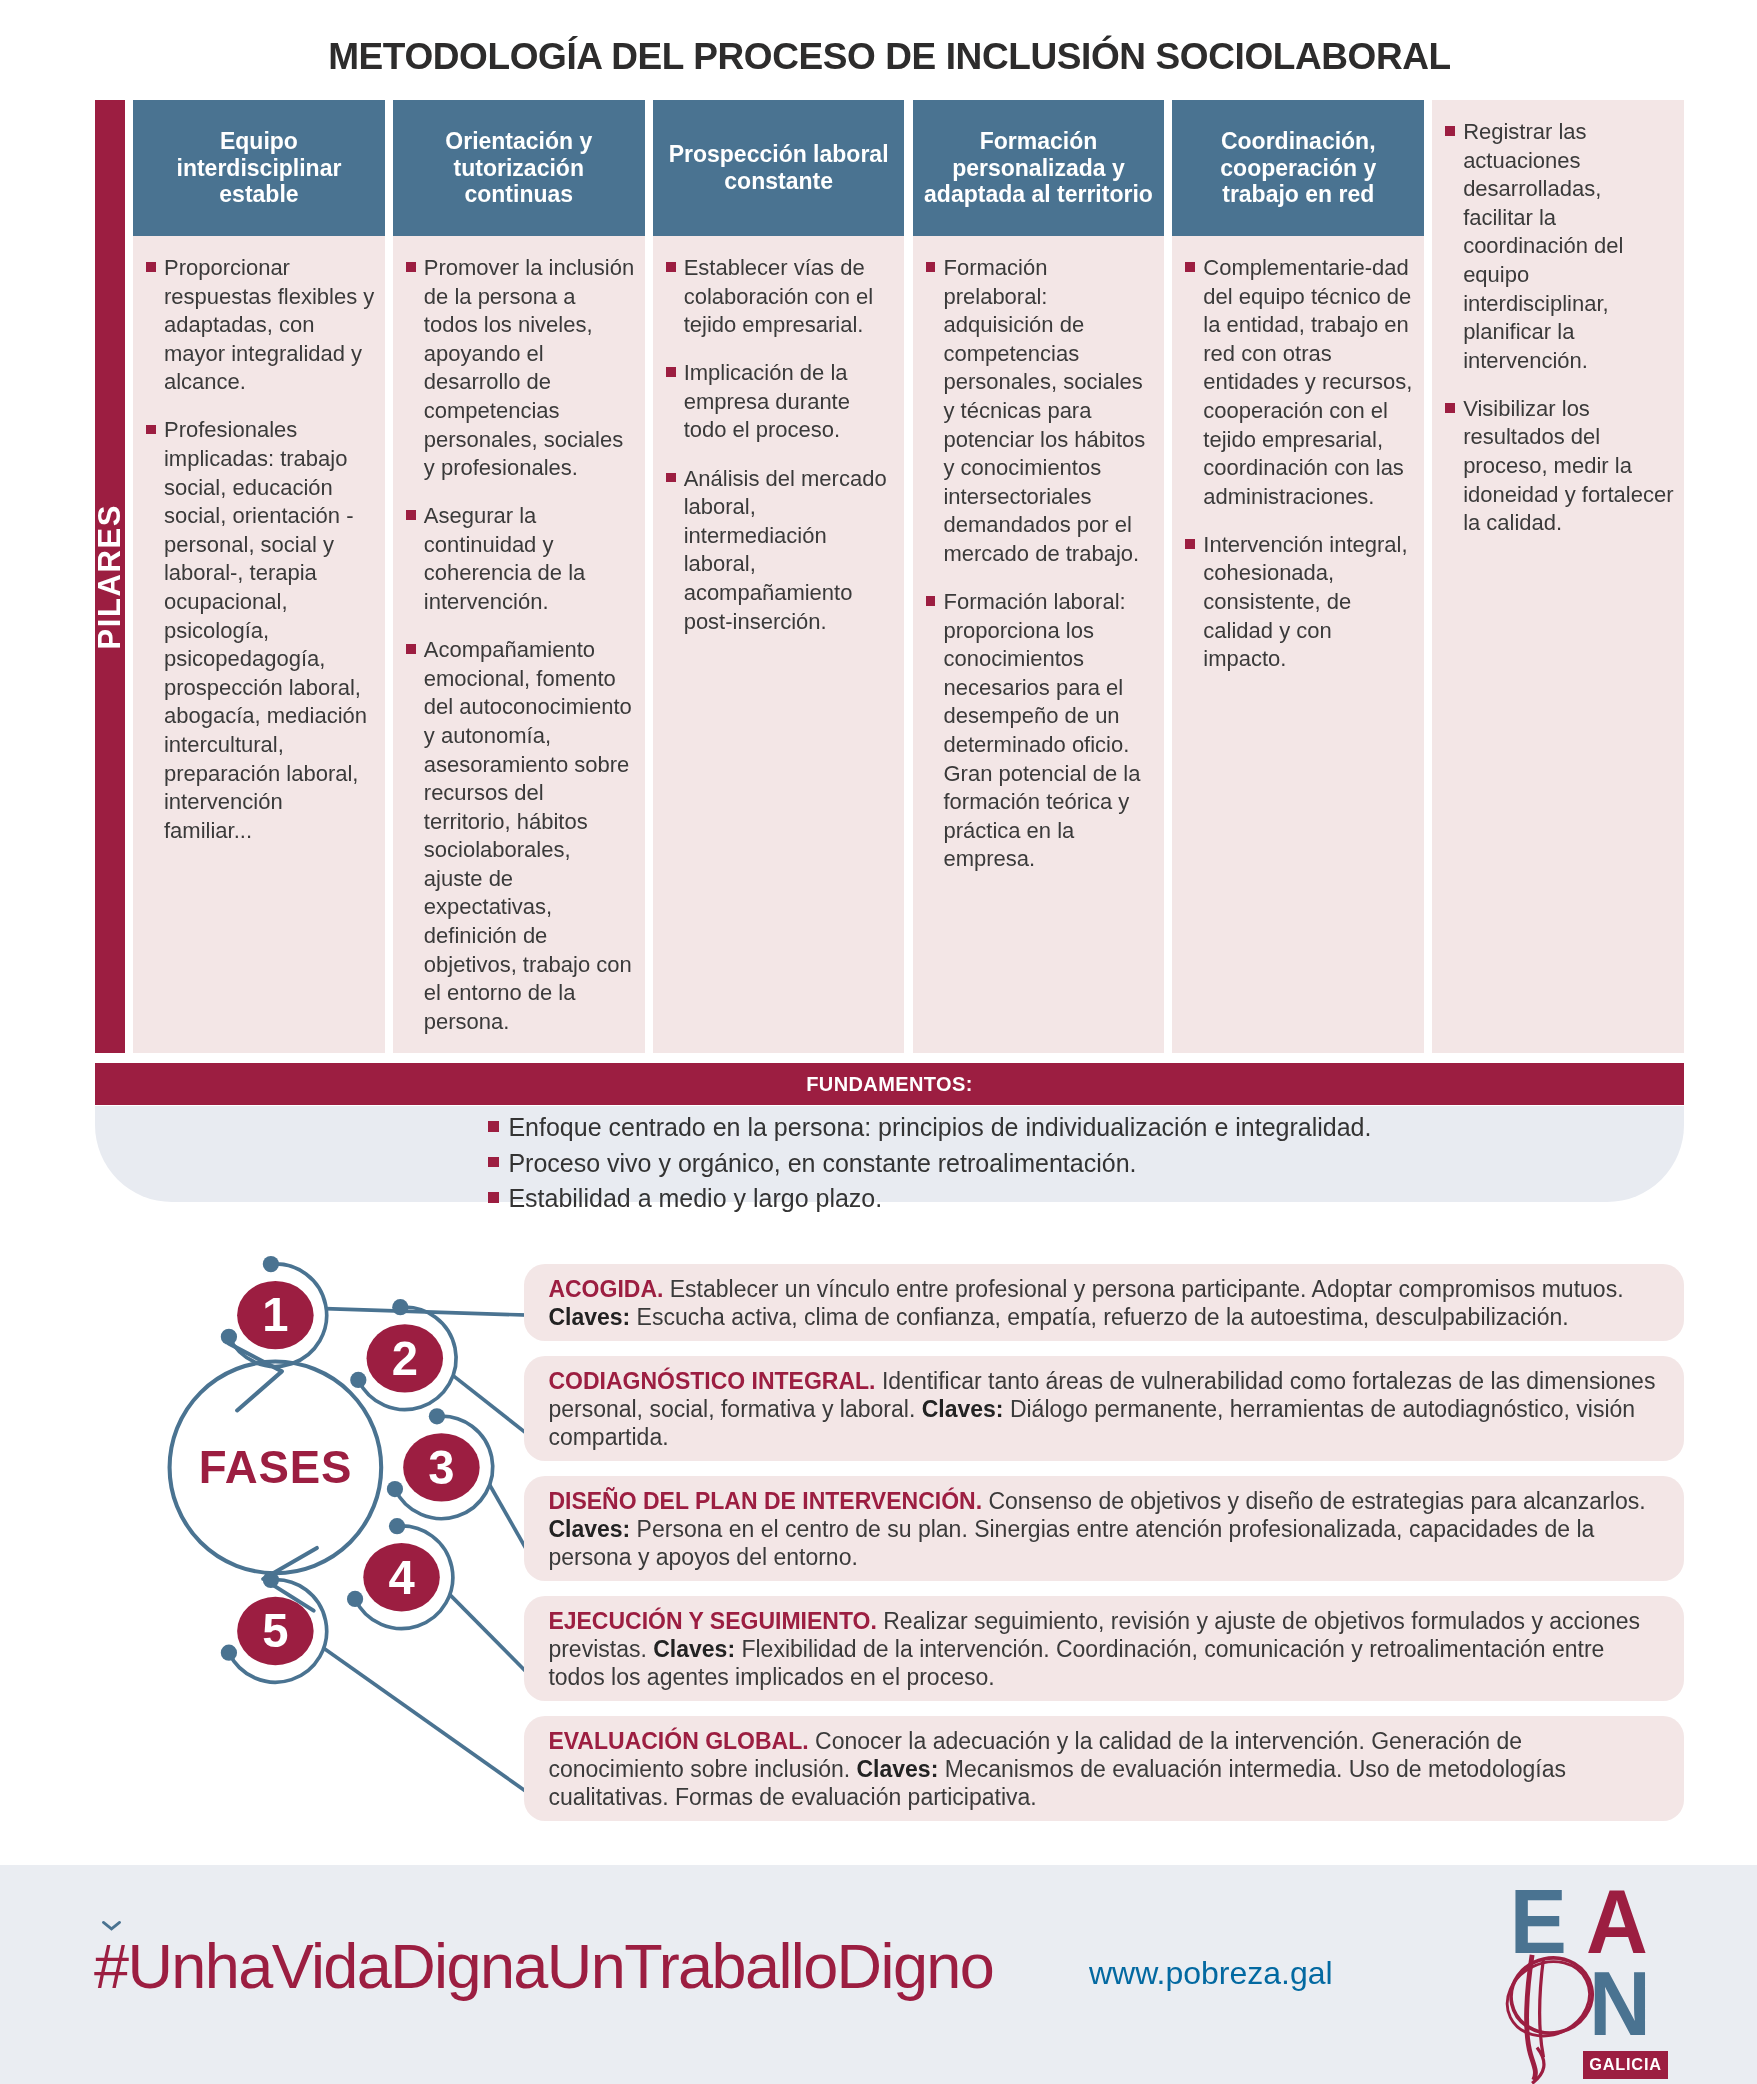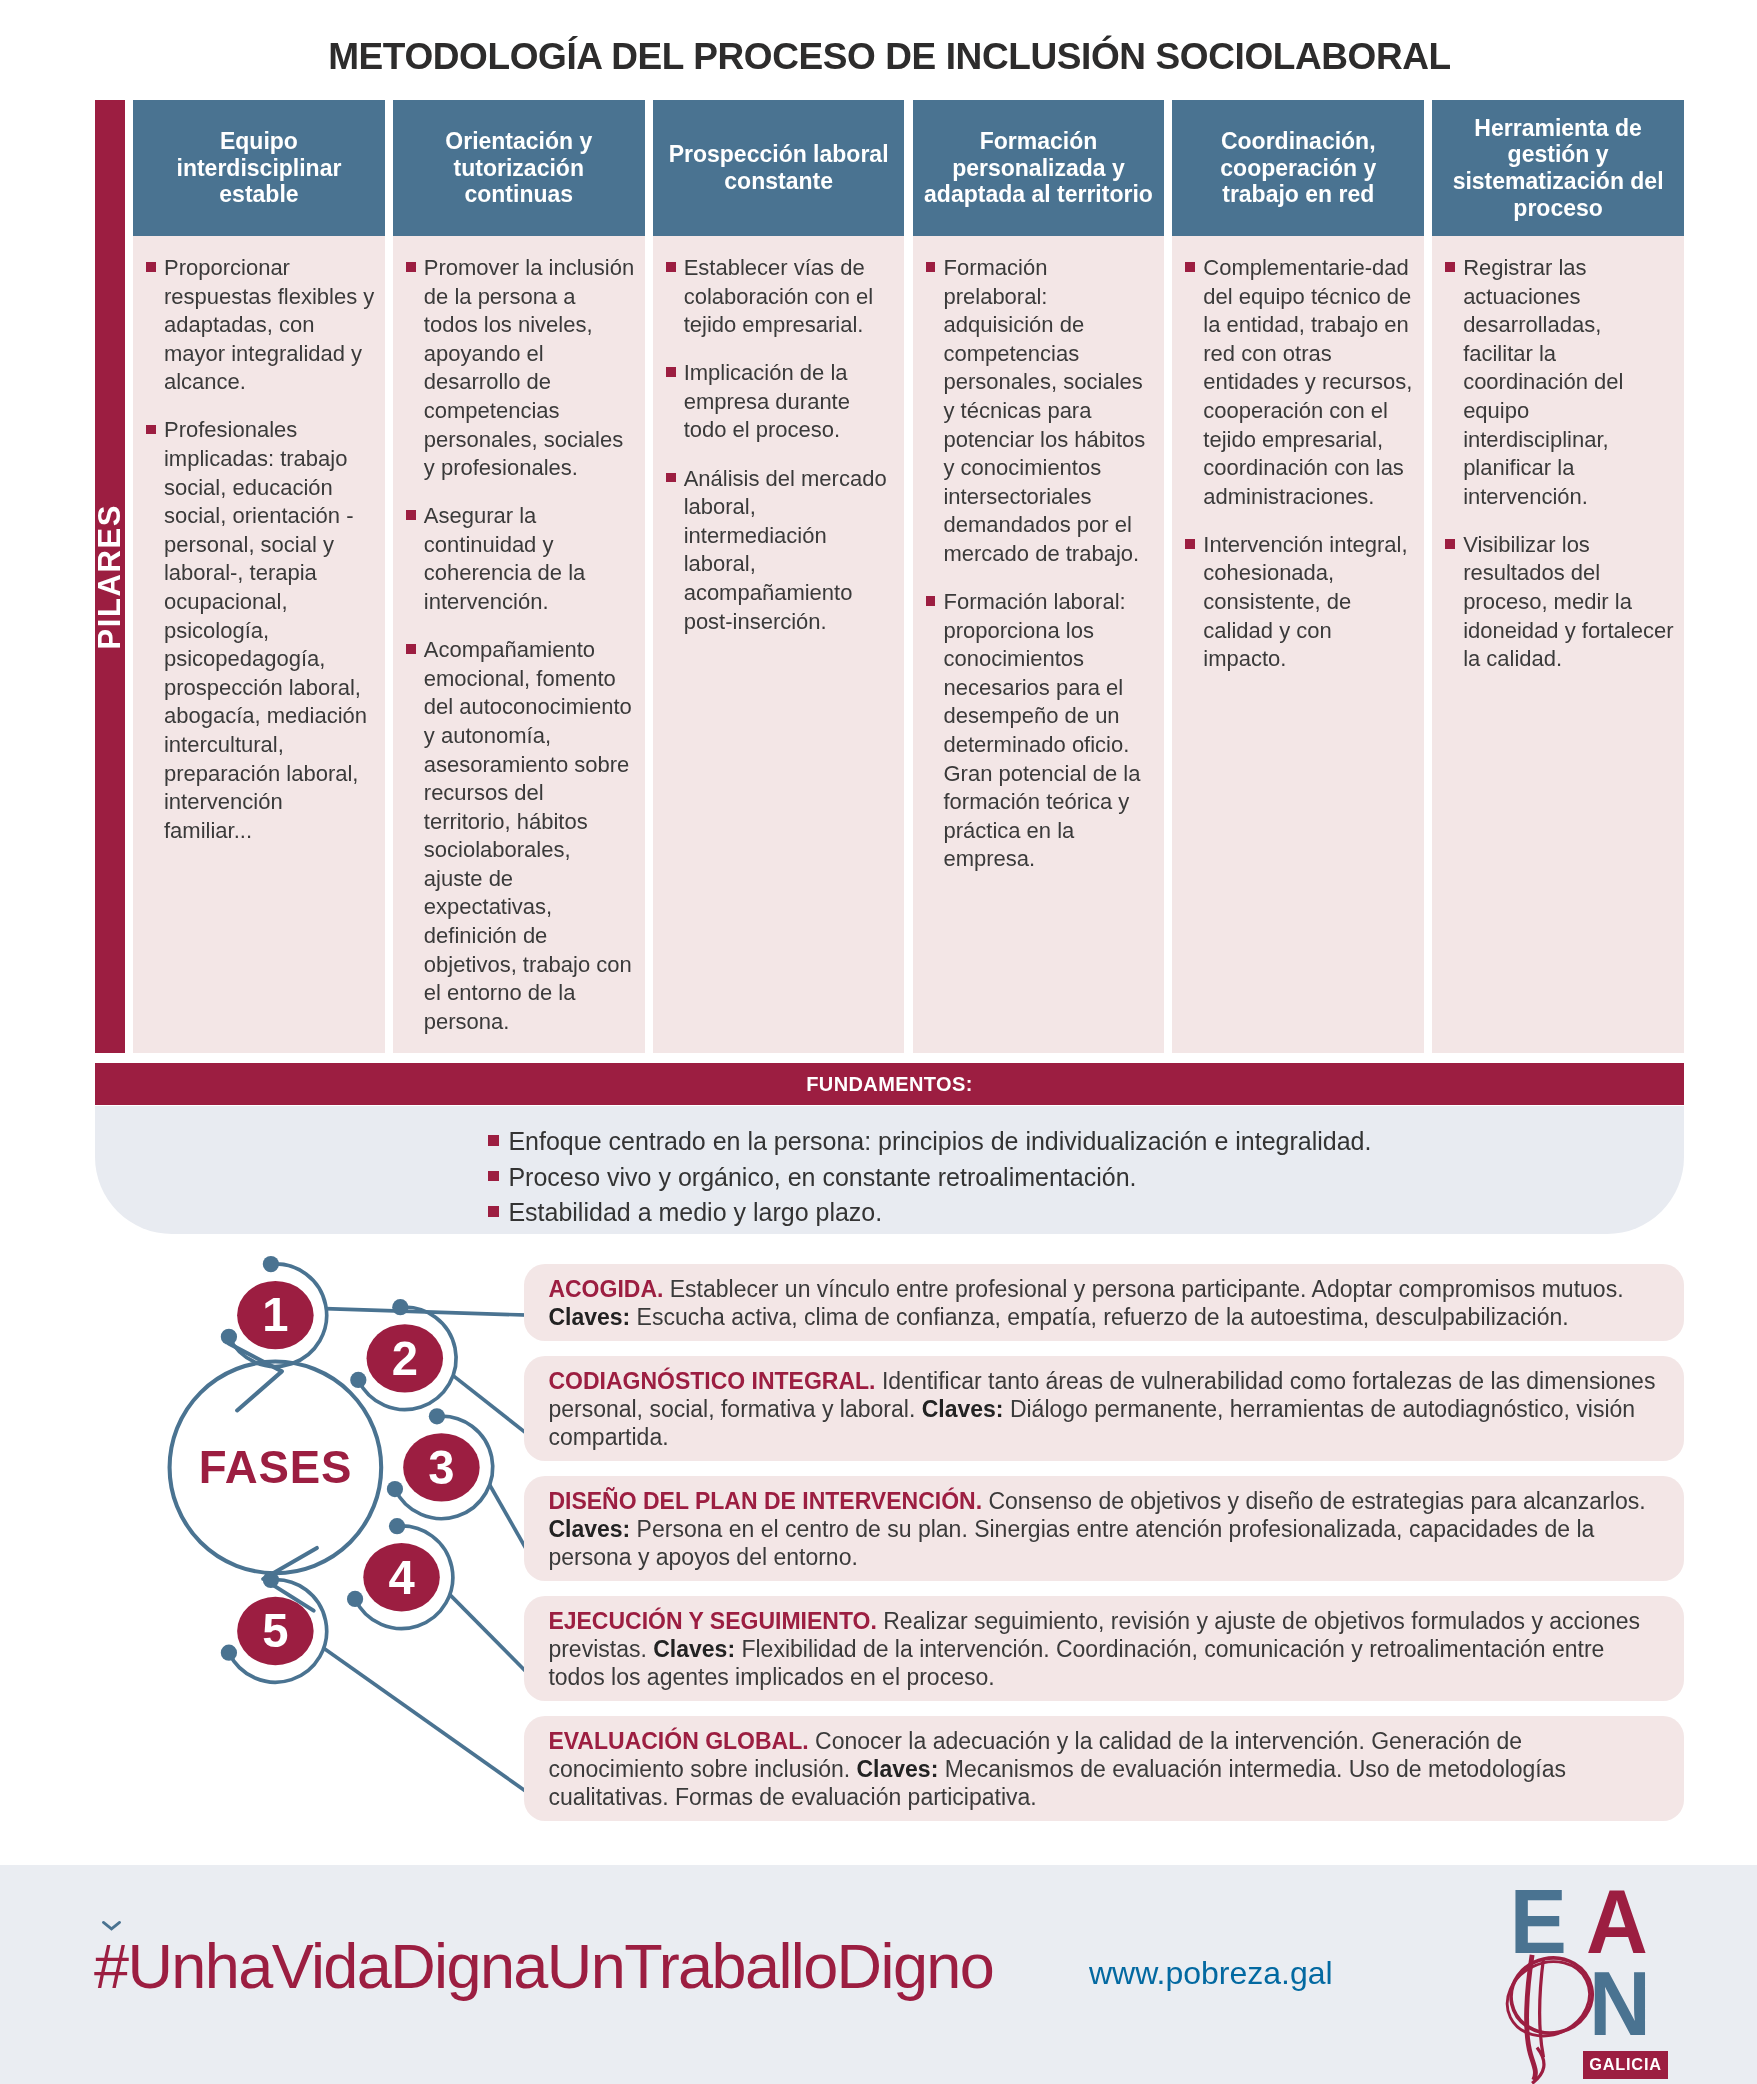--- a/index.html
+++ b/index.html
@@ -23,22 +23,22 @@
     font-size:23px; font-weight:700; line-height:1.16; padding:0 8.1px; }
   .pillar-body { flex:1; background:#f3e6e6; padding:18px 9.8px 11.4px 13px; overflow:hidden; }
   .pbullet { display:flex; gap:8.1px; margin-bottom:19.5px; font-size:22px; line-height:1.3; color:#3a3a3a; }
   .pbullet:last-child { margin-bottom:0; }
   .sq { flex:0 0 auto; width:9.8px; height:9.8px; background:#9c1e41; margin-top:8.1px; }
 
   
   .fund-bar { position:absolute; top:1063px; left:95px; width:1589px; height:42px;
     background:#9c1e41; color:#ffffff; display:flex; align-items:center; justify-content:center;
     font-size:20px; font-weight:700; letter-spacing:0.4px; }
-  .fund-panel { position:absolute; top:1106px; left:95px; width:1589px; height:128px;
-    background:#e8ebf1; border-radius:0 0 77px 77px; padding:18px 33px 0 393px; }
+  .fund-panel { position:absolute; top:1106px; left:95px; width:1589px; height:96px;
+    background:#e8ebf1; border-radius:0 0 77px 77px; padding:4px 33px 0 393px; }
   .fbullet { display:flex; gap:9.8px; font-size:25px; line-height:1.42; color:#333333; }
   .fbullet .sq { width:10.6px; height:10.6px; margin-top:11.4px; }
 
   
   .fases-svg { position:absolute; top:1246px; left:0; width:1757px; height:643px; }
   .fases-svg text { font-family:"Liberation Sans", sans-serif; }
   .fase-blocks { position:absolute; top:1264px; left:524px; width:1160px;
     display:flex; flex-direction:column; gap:14.7px; }
   .fase { background:#f3e6e6; border-radius:21px; padding:10.6px 24.4px;
     font-size:23px; line-height:1.22; color:#3a3a3a; }
@@ -145,21 +145,20 @@
             <p>Complementarie-dad del equipo técnico de la entidad, trabajo en red con otras entidades y recursos, cooperación con el tejido empresarial, coordinación con las administraciones.</p>
           </div>
         <div class="pbullet">
             <span class="sq"></span>
             <p>Intervención integral, cohesionada, consistente, de calidad y con impacto.</p>
           </div>
       </div>
     </div>
 
     <div class="pillar">
-      <div class="pillar-header">Herramienta de gestión y sistematización del proceso</div>
       <div class="pillar-body">
         <div class="pbullet">
             <span class="sq"></span>
             <p>Registrar las actuaciones desarrolladas, facilitar la coordinación del equipo interdisciplinar, planificar la intervención.</p>
           </div>
         <div class="pbullet">
             <span class="sq"></span>
             <p>Visibilizar los resultados del proceso, medir la idoneidad y fortalecer la calidad.</p>
           </div>
       </div>

